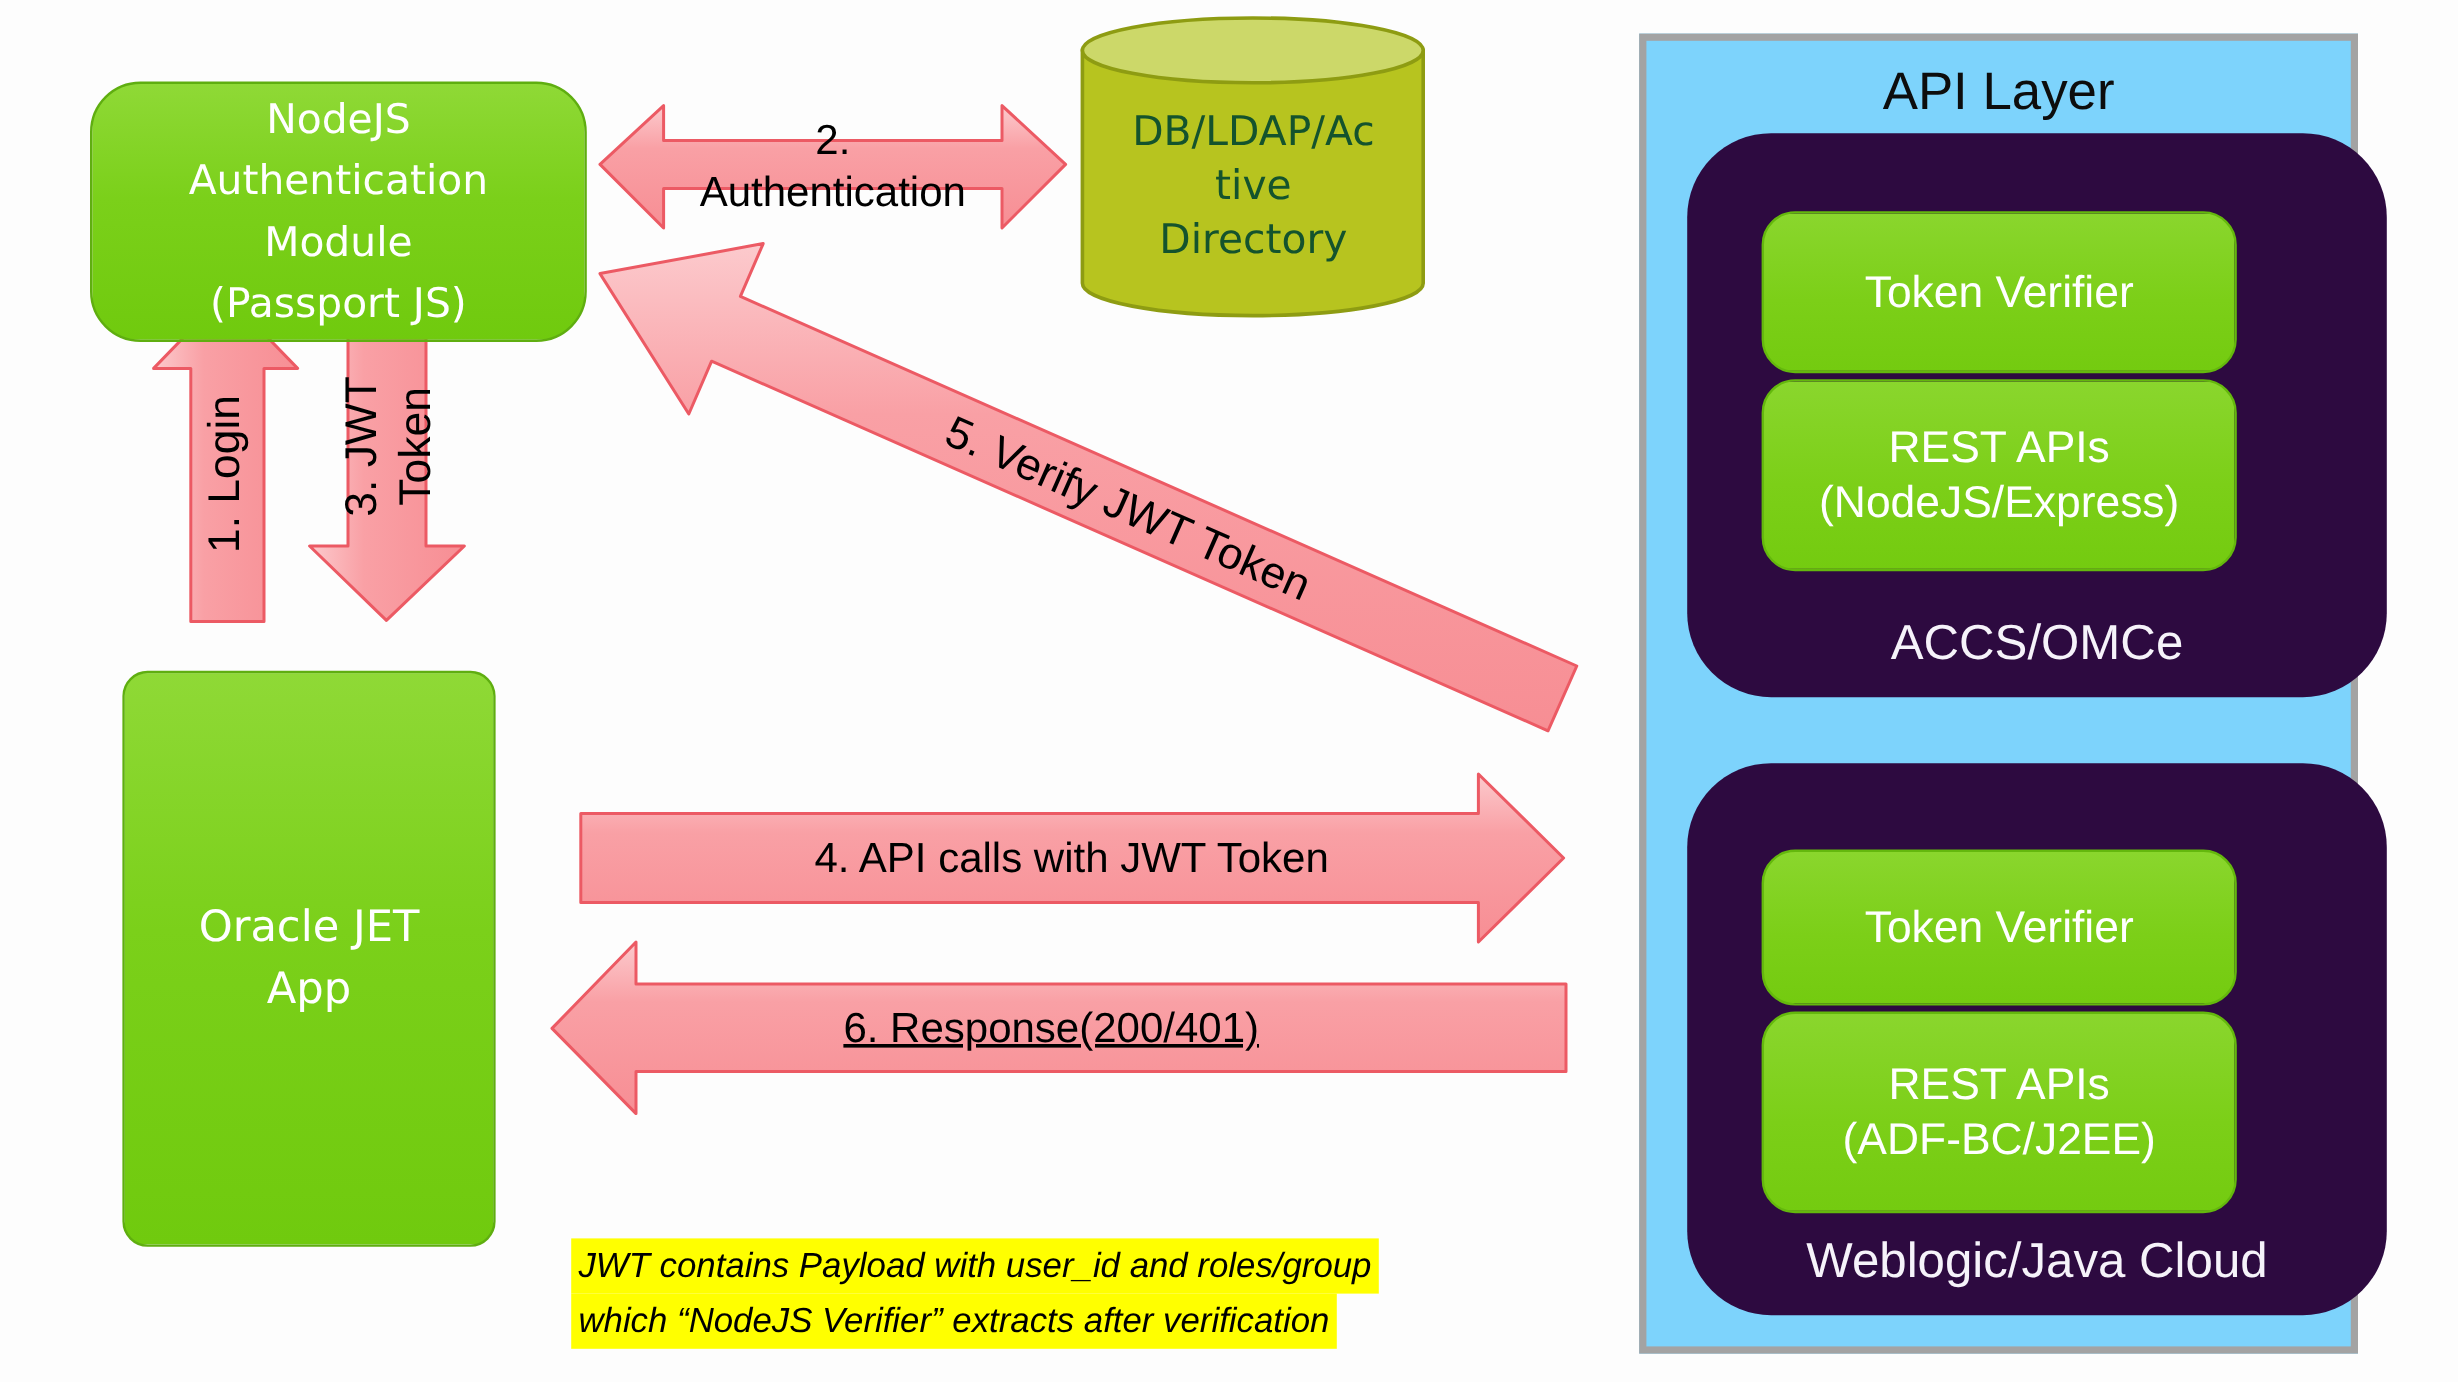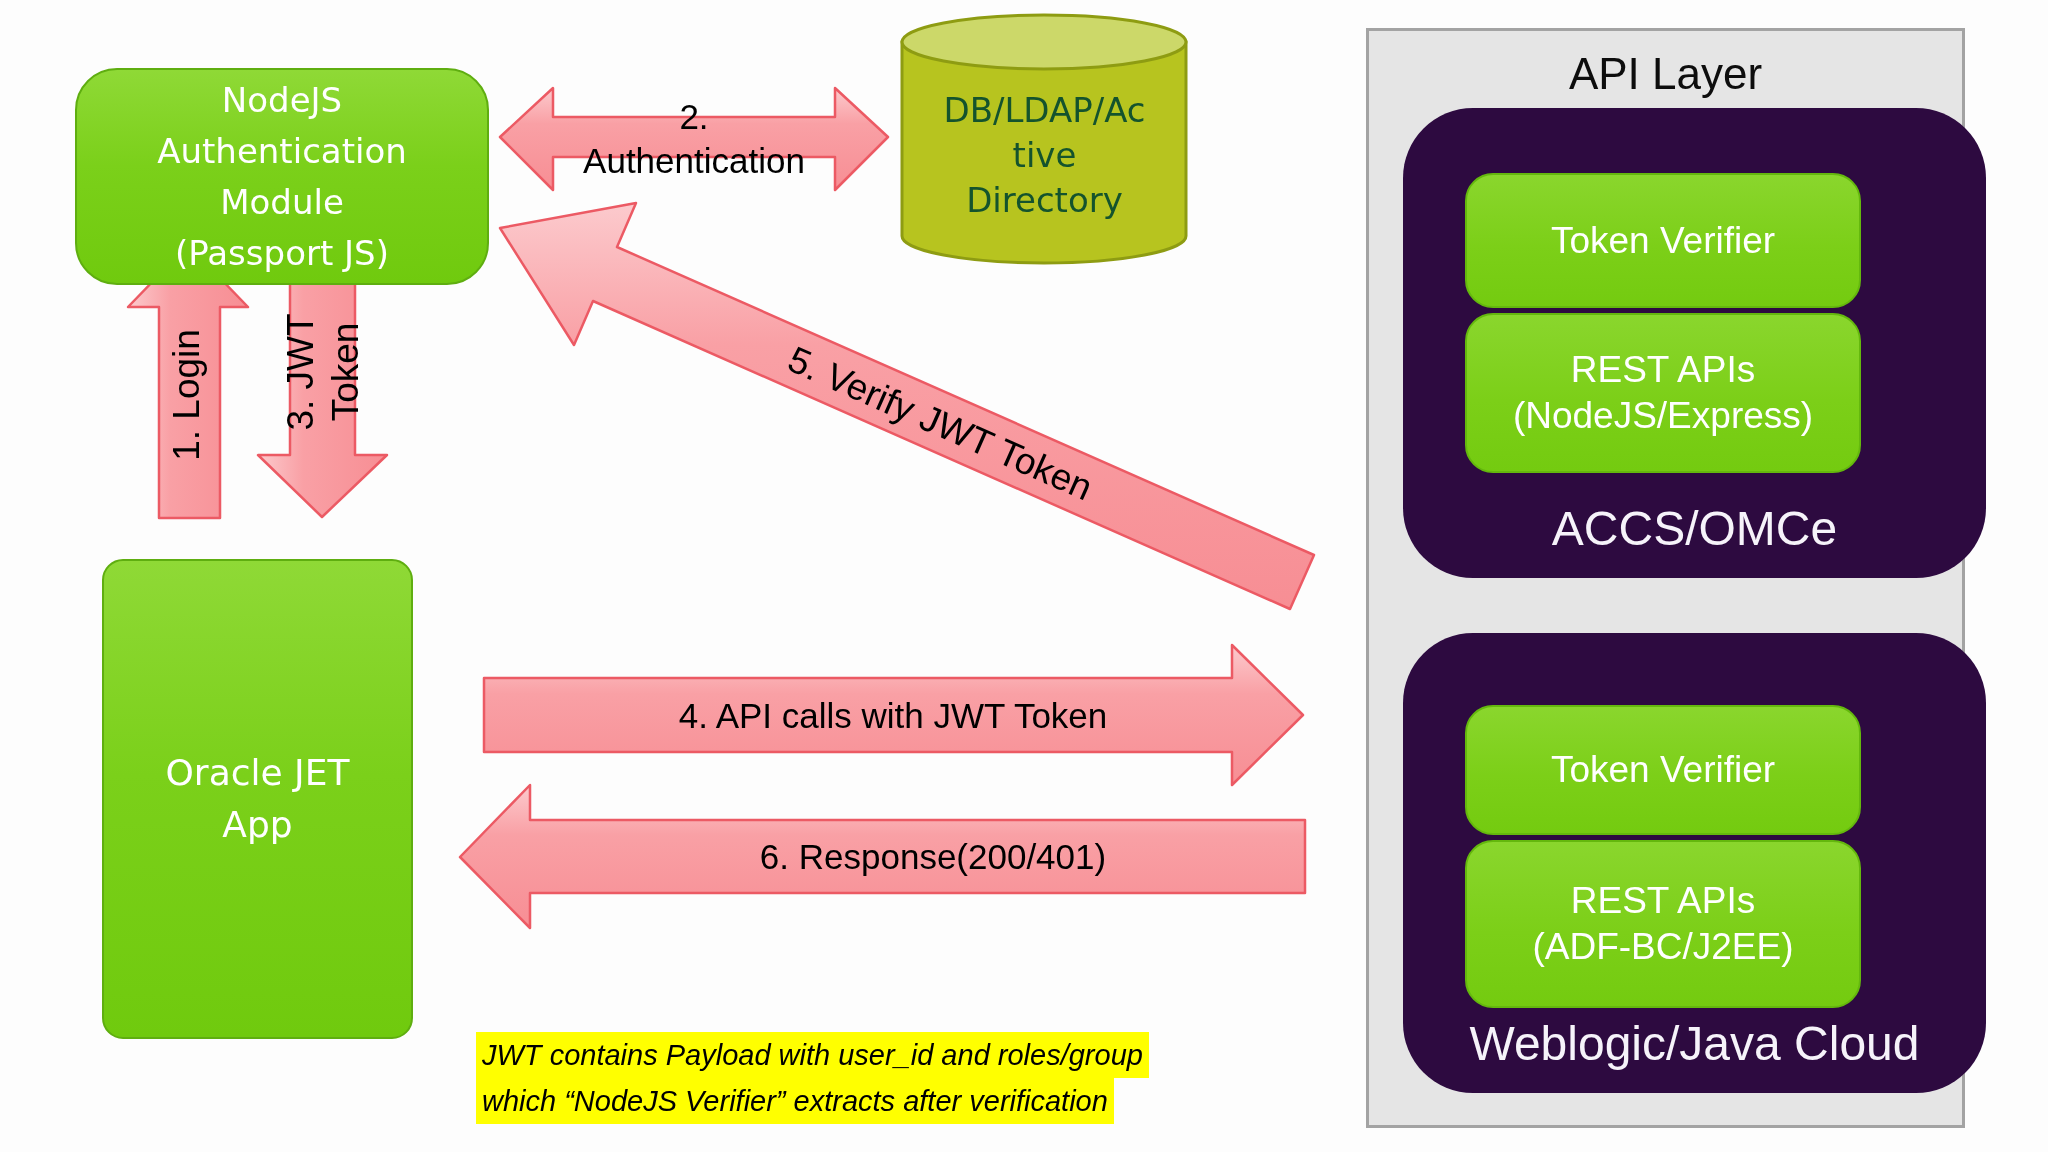--- a/index.html
+++ b/index.html
@@ -33,42 +33,42 @@
   
   .arrow-label{
     position:absolute;color:#000;text-align:center;
     transform:translate(-50%,-50%);
     font-family:"Liberation Sans",sans-serif;
   }
   #label-login{left:187px;top:395px;font-size:37px;transform:translate(-50%,-50%) rotate(-90deg);white-space:nowrap;}
   #label-jwt-token{left:323px;top:372px;font-size:37px;line-height:45px;transform:translate(-50%,-50%) rotate(-90deg);}
   #label-authentication{left:694px;top:139px;font-size:35px;line-height:44px;}
   #label-api-calls{left:893px;top:716px;font-size:35px;white-space:nowrap;}
-  #label-response{left:933px;top:857px;font-size:35px;white-space:nowrap;}
+  #label-response{left:876px;top:857px;font-size:35px;white-space:nowrap;text-decoration:underline;}
   #label-verify-jwt{left:940px;top:424px;font-size:37px;transform:translate(-50%,-50%) rotate(23.8deg);white-space:nowrap;}
 
   
   #api-layer-panel{
     position:absolute;left:1366px;top:28px;width:599px;height:1100px;
-    background:#e5e5e5;border:3px solid #a3a3a3;box-sizing:border-box;padding-left:30px;
+    background:#7dd3fc;border:6px solid #a3a3a3;box-sizing:border-box;padding-left:30px;
   }
   #api-layer-title{
     position:absolute;left:0;top:18px;width:100%;
     text-align:center;color:#0d0d0d;font-size:44px;
     font-family:"Liberation Sans",sans-serif;
   }
   .dark-box{
     position:absolute;left:34px;width:583px;
     background:#2d0a40;border-radius:70px;
   }
   #dark-box-accs{top:77px;height:470px;}
   #dark-box-weblogic{top:602px;height:460px;}
   .dark-box-label{
     position:absolute;left:0;bottom:22px;width:100%;
-    text-align:center;color:#f6f3fa;font-size:48px;
+    text-align:center;color:#f6f3fa;font-size:41px;
     font-family:"Liberation Sans",sans-serif;
   }
   .inner-green{
     position:absolute;left:62px;width:396px;
     background:linear-gradient(180deg,#8ad62d 0%,#7ccf18 55%,#74cb10 100%);
     border:2px solid #64b80d;border-radius:28px;box-sizing:border-box;
     color:#ffffff;font-size:37px;line-height:46px;
     display:flex;align-items:center;justify-content:center;text-align:center;
     font-family:"Liberation Sans",sans-serif;
   }

